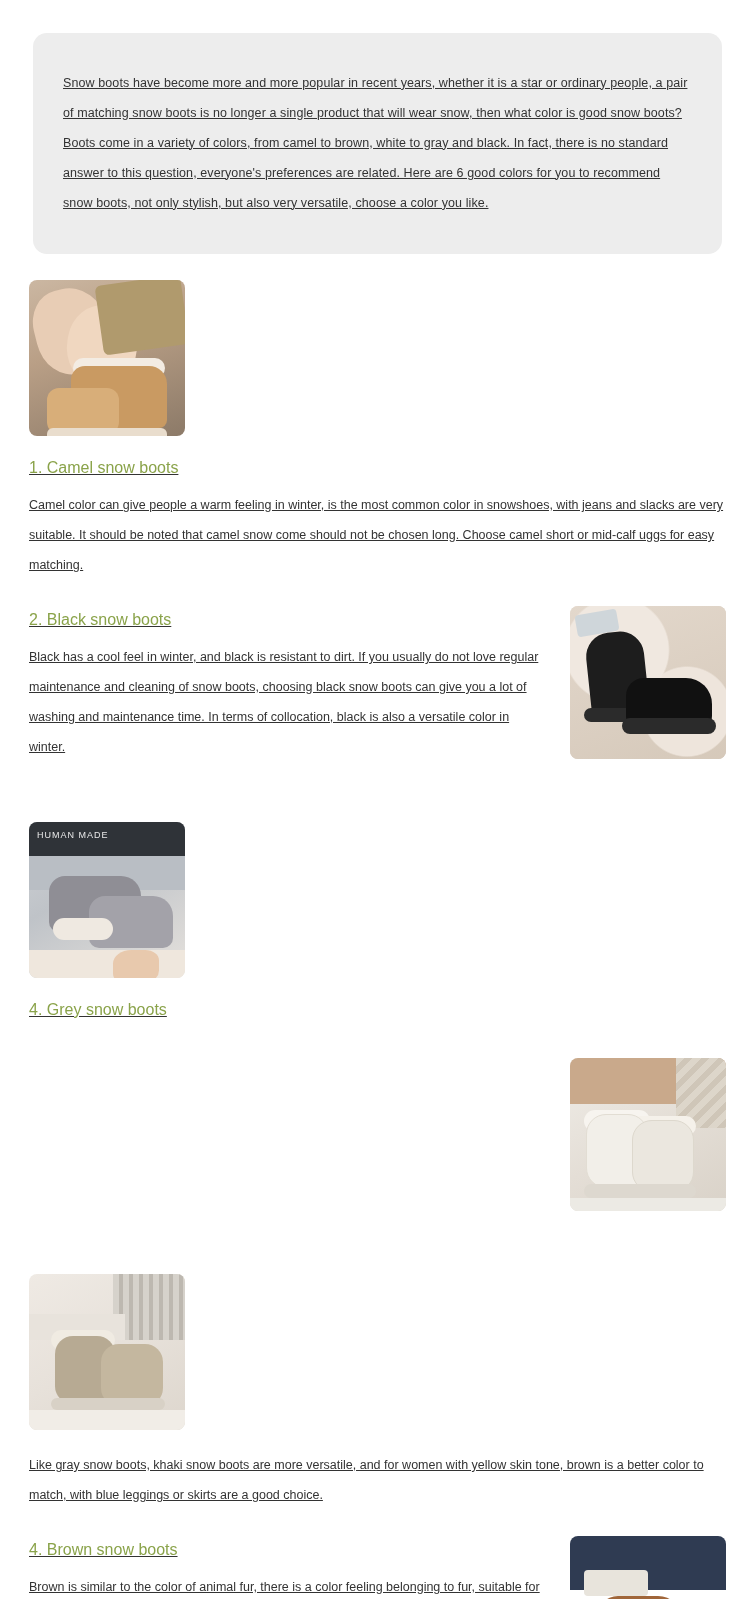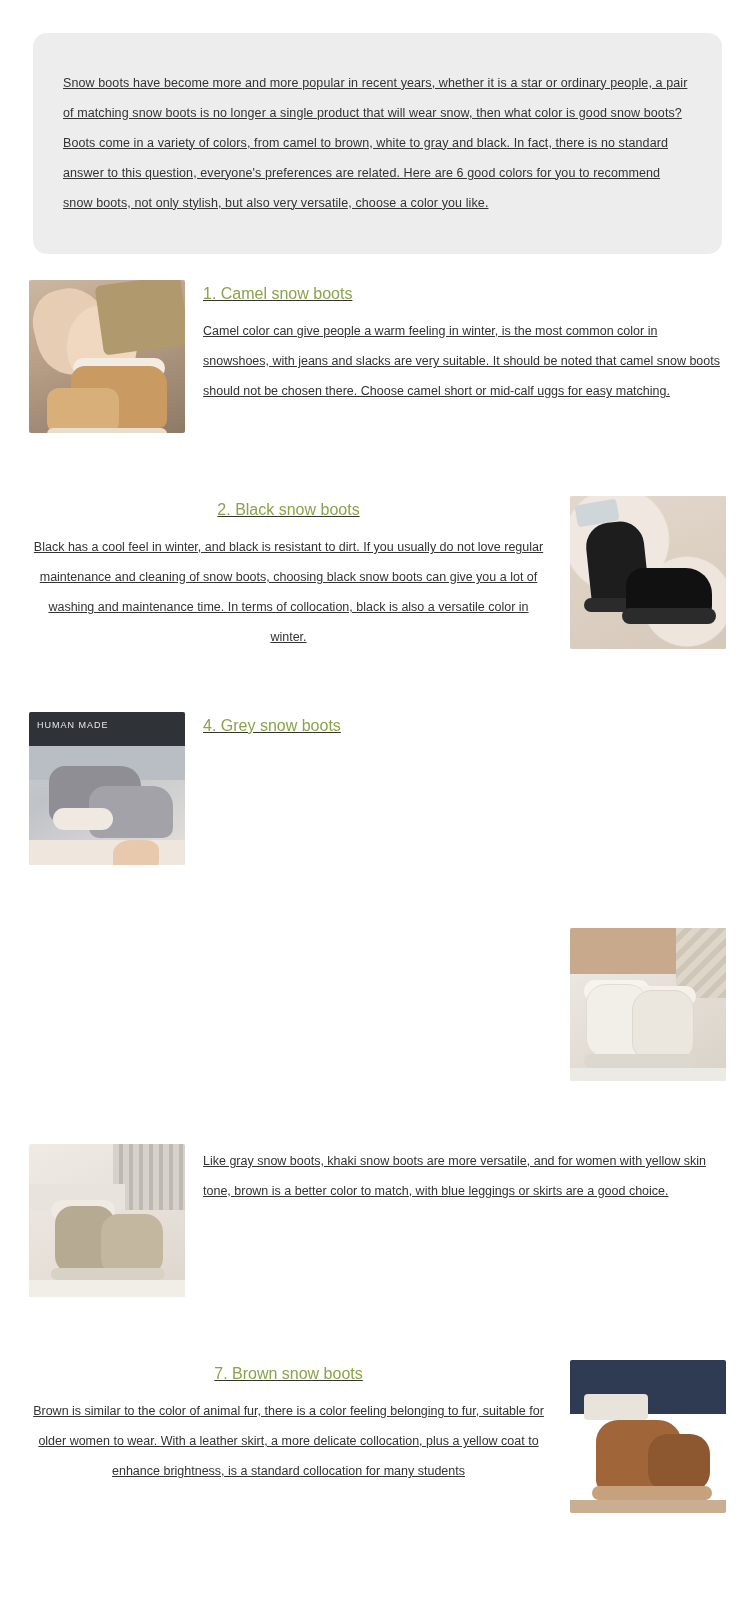--- a/index.html
+++ b/index.html
@@ -42,28 +42,28 @@
     position: relative;
     margin-top: 26px;
     padding: 0 14px;
     min-height: 190px;
   }
   .section-inner {
     display: flex;
     align-items: flex-start;
     gap: 18px;
   }
-  .section.img-left .section-inner { flex-direction: row; }
+  .section.img-left .section-inner { flex-direction: column; }
   .section.img-right .section-inner { flex-direction: row-reverse; }
 
   .photo {
     width: 156px;
     height: 153px;
     flex: 0 0 156px;
-    border-radius: 2px;
+    border-radius: 8px;
     overflow: hidden;
     position: relative;
   }
   .section.img-right .photo {
     width: 156px;
     flex: 0 0 156px;
   }
   .text-col {
     flex: 1 1 auto;
     padding-top: 2px;
@@ -74,21 +74,21 @@
     font-weight: 400;
     margin: 0 0 10px 0;
     line-height: 24px;
   }
   .sec-body {
     font-size: 12.5px;
     line-height: 30px;
     color: #333333;
     margin: 0;
   }
-  .section.img-right .text-col { padding-right: 4px; text-align: center; }
+  .section.img-right .text-col { padding-right: 4px; }
 
   
   .ph { position: absolute; }
   .photo-1 { background: linear-gradient(160deg,#cbb7a2 0%,#b99f86 40%,#8c7a68 100%); }
   .photo-1 .leg-a { left: 6px; top: 8px; width: 74px; height: 86px; background: #e8cdb5; border-radius: 40% 50% 30% 45%; transform: rotate(-14deg); }
   .photo-1 .leg-b { left: 38px; top: 26px; width: 70px; height: 80px; background: #f0d7c0; border-radius: 45% 40% 35% 50%; transform: rotate(10deg); }
   .photo-1 .short { left: 70px; top: 0px; width: 86px; height: 70px; background: #b09a6d; border-radius: 6px; transform: rotate(-8deg); }
   .photo-1 .boot { left: 42px; top: 86px; width: 96px; height: 62px; background: #c99a62; border-radius: 14px 18px 8px 8px; }
   .photo-1 .boot2 { left: 18px; top: 108px; width: 72px; height: 46px; background: #d8ae79; border-radius: 12px; }
   .photo-1 .fur { left: 44px; top: 78px; width: 92px; height: 20px; background: #f3ece3; border-radius: 12px; }
@@ -161,21 +161,21 @@
         <span class="ph leg-b"></span>
         <span class="ph short"></span>
         <span class="ph fur"></span>
         <span class="ph boot"></span>
         <span class="ph boot2"></span>
         <span class="ph sole"></span>
         <span class="ph floor"></span>
       </div>
       <div class="text-col">
         <h2 class="sec-title">1. Camel snow boots</h2>
-        <p class="sec-body">Camel color can give people a warm feeling in winter, is the most common color in snowshoes, with jeans and slacks are very suitable. It should be noted that camel snow boots should not be chosen there. Choose camel short or mid-calf uggs for easy matching.</p>
+        <p class="sec-body">Camel color can give people a warm feeling in winter, is the most common color in snowshoes, with jeans and slacks are very suitable. It should be noted that camel snow come should not be chosen long. Choose camel short or mid-calf uggs for easy matching.</p>
       </div>
     </div>
   </div>
 
   <div class="section img-right">
     <div class="section-inner">
       <div class="photo photo-2">
         <span class="ph fur"></span>
         <span class="ph light"></span>
         <span class="ph bootA"></span>
@@ -244,20 +244,20 @@
     <div class="section-inner">
       <div class="photo photo-6">
         <span class="ph jeans"></span>
         <span class="ph cuff"></span>
         <span class="ph bootA"></span>
         <span class="ph bootB"></span>
         <span class="ph sole"></span>
         <span class="ph ground"></span>
       </div>
       <div class="text-col">
-        <h2 class="sec-title">7. Brown snow boots</h2>
+        <h2 class="sec-title">4. Brown snow boots</h2>
         <p class="sec-body">Brown is similar to the color of animal fur, there is a color feeling belonging to fur, suitable for older women to wear. With a leather skirt, a more delicate collocation, plus a yellow coat to enhance brightness, is a standard collocation for many students</p>
       </div>
     </div>
   </div>
 
   <div class="spacer"></div>
 </div>
 
 </body></html>

